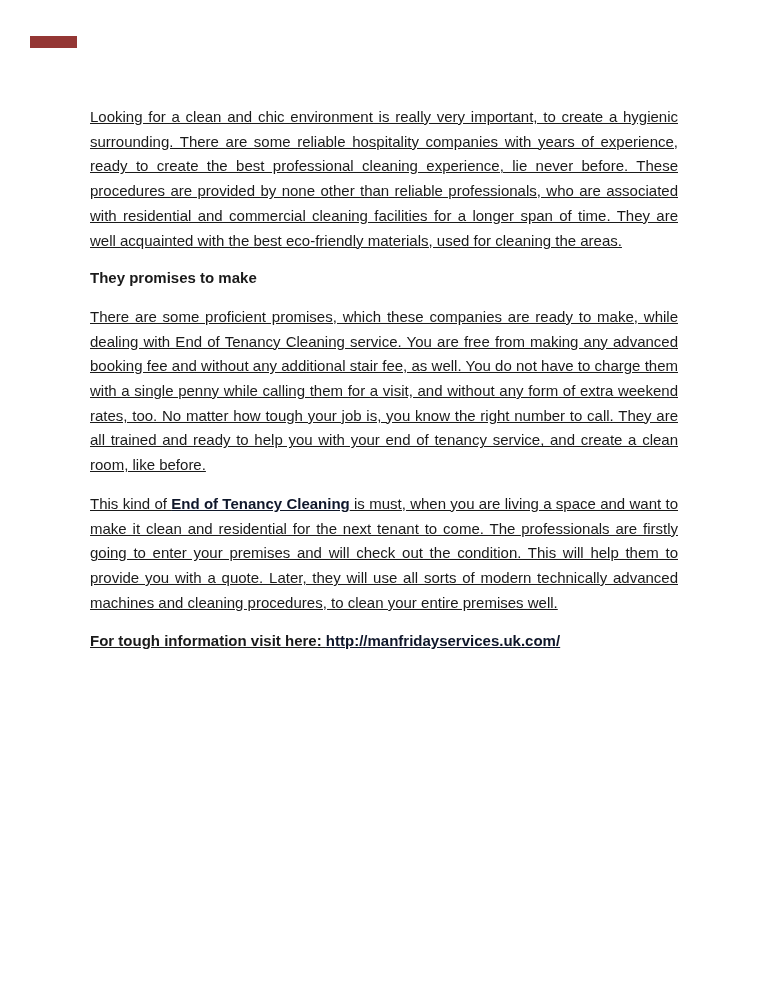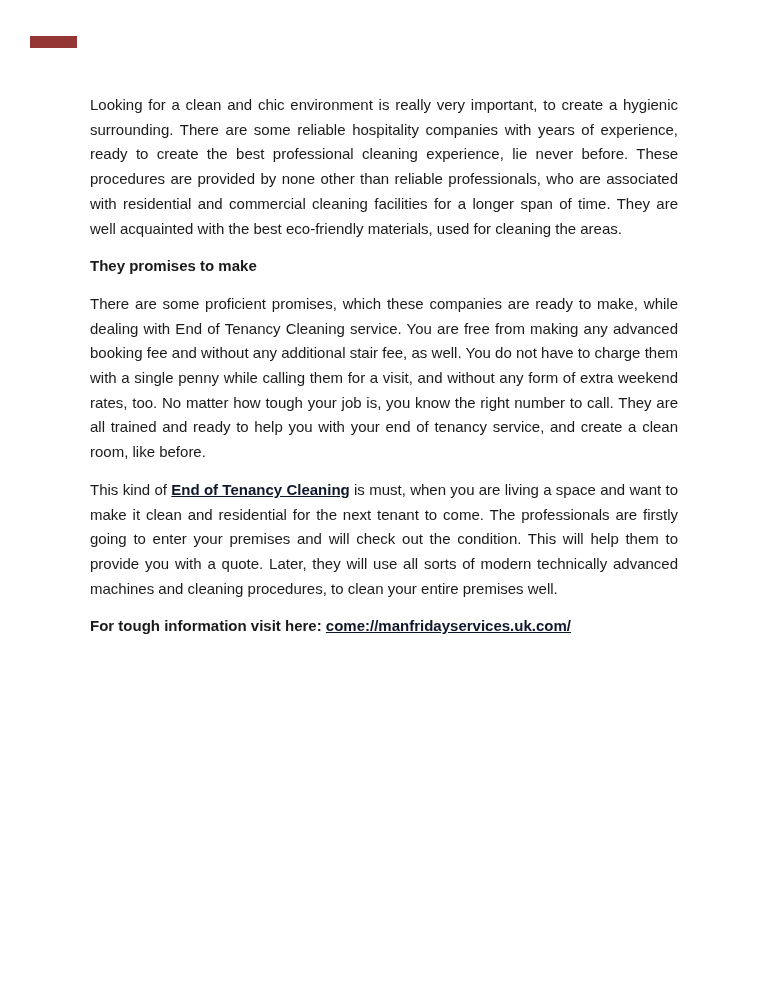--- a/index.html
+++ b/index.html
@@ -34,21 +34,22 @@
   }
   .content h1,
   .content h2 {
     font-size: 15px;
     line-height: 24.7px;
     font-weight: bold;
     margin: 0 0 13px 0;
     text-align: left;
   }
   .content p {
-    margin: 2px 0 13px 0;
+    margin: 14px 0 13px 0;
+    text-decoration: underline;
   }
   .bold {
     font-weight: bold;
   }
   a.doc-link {
     color: #0f172a;
     font-weight: bold;
     text-decoration: underline;
     cursor: pointer;
   }
@@ -63,15 +64,15 @@
 
   <p>Looking for a clean and chic environment is really very important, to create a hygienic surrounding. There are some reliable hospitality companies with years of experience, ready to create the best professional cleaning experience, lie never before. These procedures are provided by none other than reliable professionals, who are associated with residential and commercial cleaning facilities for a longer span of time. They are well acquainted with the best eco-friendly materials, used for cleaning the areas.</p>
 
   <h2>They promises to make</h2>
 
   <p>There are some proficient promises, which these companies are ready to make, while dealing with End of Tenancy Cleaning service. You are free from making any advanced booking fee and without any additional stair fee, as well. You do not have to charge them with a single penny while calling them for a visit, and without any form of extra weekend rates, too. No matter how tough your job is, you know the right number to call. They are all trained and ready to help you with your end of tenancy service, and create a clean room, like before.</p>
 
 
   <p><span>This kind of </span><a class="doc-link" href="#">End of Tenancy Cleaning</a><span> is must, when you are living a space and want to make it clean and residential for the next tenant to come. The professionals are firstly going to enter your premises and will check out the condition. This will help them to provide you with a quote. Later, they will use all sorts of modern technically advanced machines and cleaning procedures, to clean your entire premises well.</span></p>
 
-  <p class="bold"><span>For tough information visit here: </span><a class="doc-link" href="#">come://manfridayservices.uk.com/</a></p>
+  <p class="bold"><span>For tough information visit here: </span><a class="doc-link" href="#">http://manfridayservices.uk.com/</a></p>
 
 </div>
 
 </body></html>

